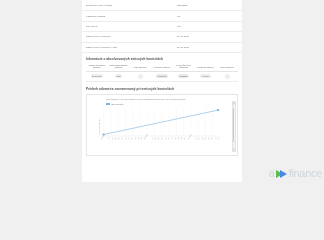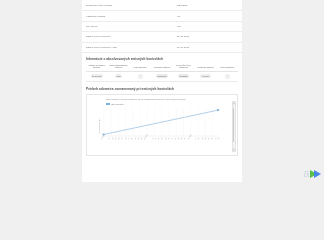--- a/index.html
+++ b/index.html
@@ -284,13 +284,14 @@
 
     </div>
   </div>
 
 </div>
 
 <div class="watermark">
   <span class="wm-a">a</span>
   <span class="wm-arrow"></span>
   <span class="wm-arrow2"></span>
+  <span>finance</span>
 </div>
 
 </body></html>

